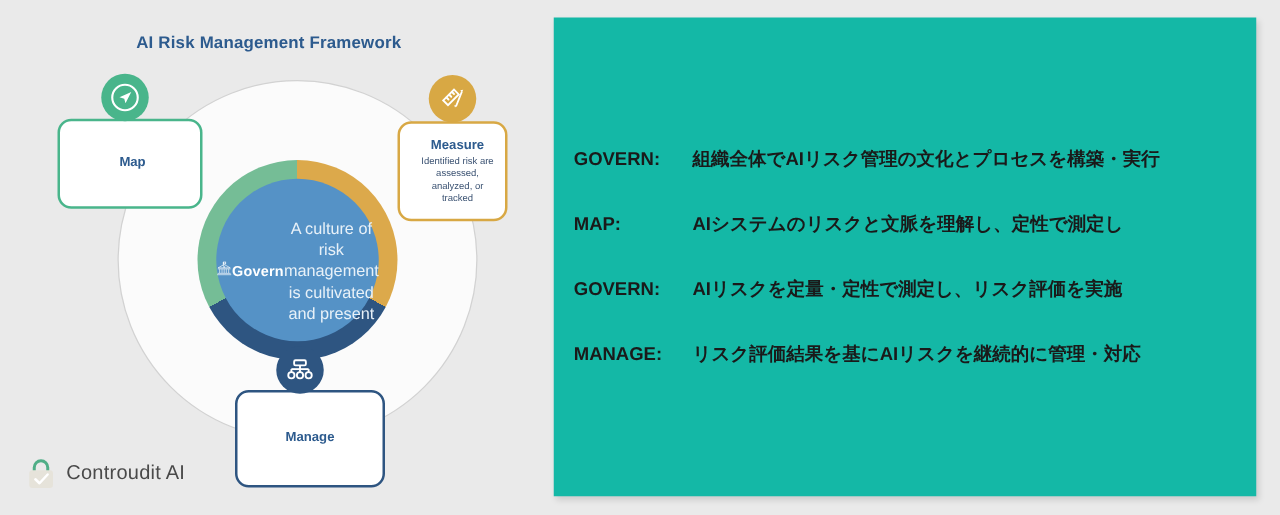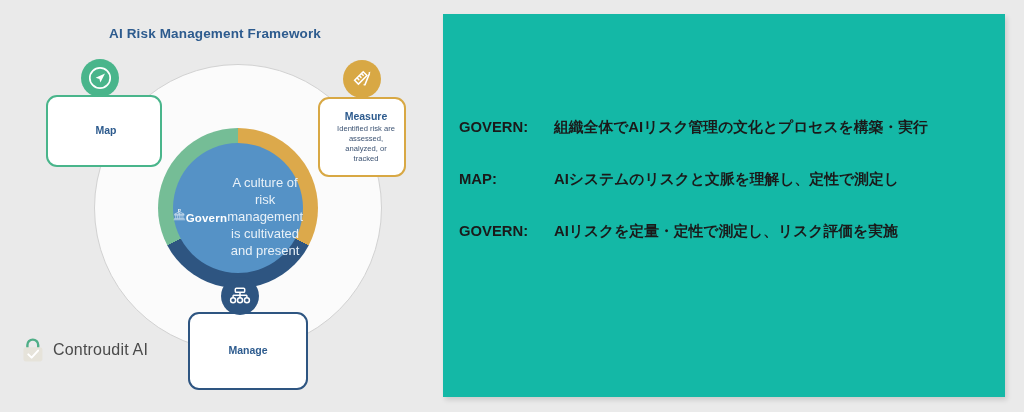--- a/index.html
+++ b/index.html
@@ -74,21 +74,21 @@
   #card-map{ left:46px; top:95px; width:116px; height:72px; border:2.2px solid #49b58b;padding-left:10px; }
   #badge-map{ left:81px; top:59px; background:#49b58b; }
   
   #card-measure{ left:318px; top:97px; width:88px; height:80px; border:2.2px solid #d8a844;padding-left:14px; }
   #badge-measure{ left:343px; top:60px; background:#d8a844; }
   
   #card-manage{ left:188px; top:312px; width:120px; height:78px; border:2.2px solid #2e5581; }
   #badge-manage{ left:221px; top:277px; background:#2e5581; }
 
   
-  #logo{ position:absolute; left:18px; top:335px; display:flex; align-items:center; gap:5px; }
+  #logo{ position:absolute; left:18px; top:364px; display:flex; align-items:center; gap:5px; }
   #logo-mark{ position:relative; width:30px; height:30px; }
   #logo-text{ font-size:16px; color:#4a4a4a; letter-spacing:.2px; }
 
   
   #info-panel{
     position:absolute; left:443px; top:14px;
     width:562px; height:383px; background:#14b8a6;
     box-shadow:2px 3px 5px rgba(0,0,0,.13);
   }
   #panel-rows{ position:absolute; left:16px; top:104px; right:12px; }
@@ -205,17 +205,21 @@
       <div class="panel-row">
         <span class="row-key">MAP:</span>
         <span class="row-val">AIシステムのリスクと文脈を理解し、定性で測定し</span>
       </div>
 
       <div class="panel-row">
         <span class="row-key">GOVERN:</span>
         <span class="row-val">AIリスクを定量・定性で測定し、リスク評価を実施</span>
       </div>
 
+      <div class="panel-row">
+        <span class="row-key">MANAGE:</span>
+        <span class="row-val">リスク評価結果を基にAIリスクを継続的に管理・対応</span>
+      </div>
 
     </div>
   </div>
 
 </div>
 
 </body></html>

